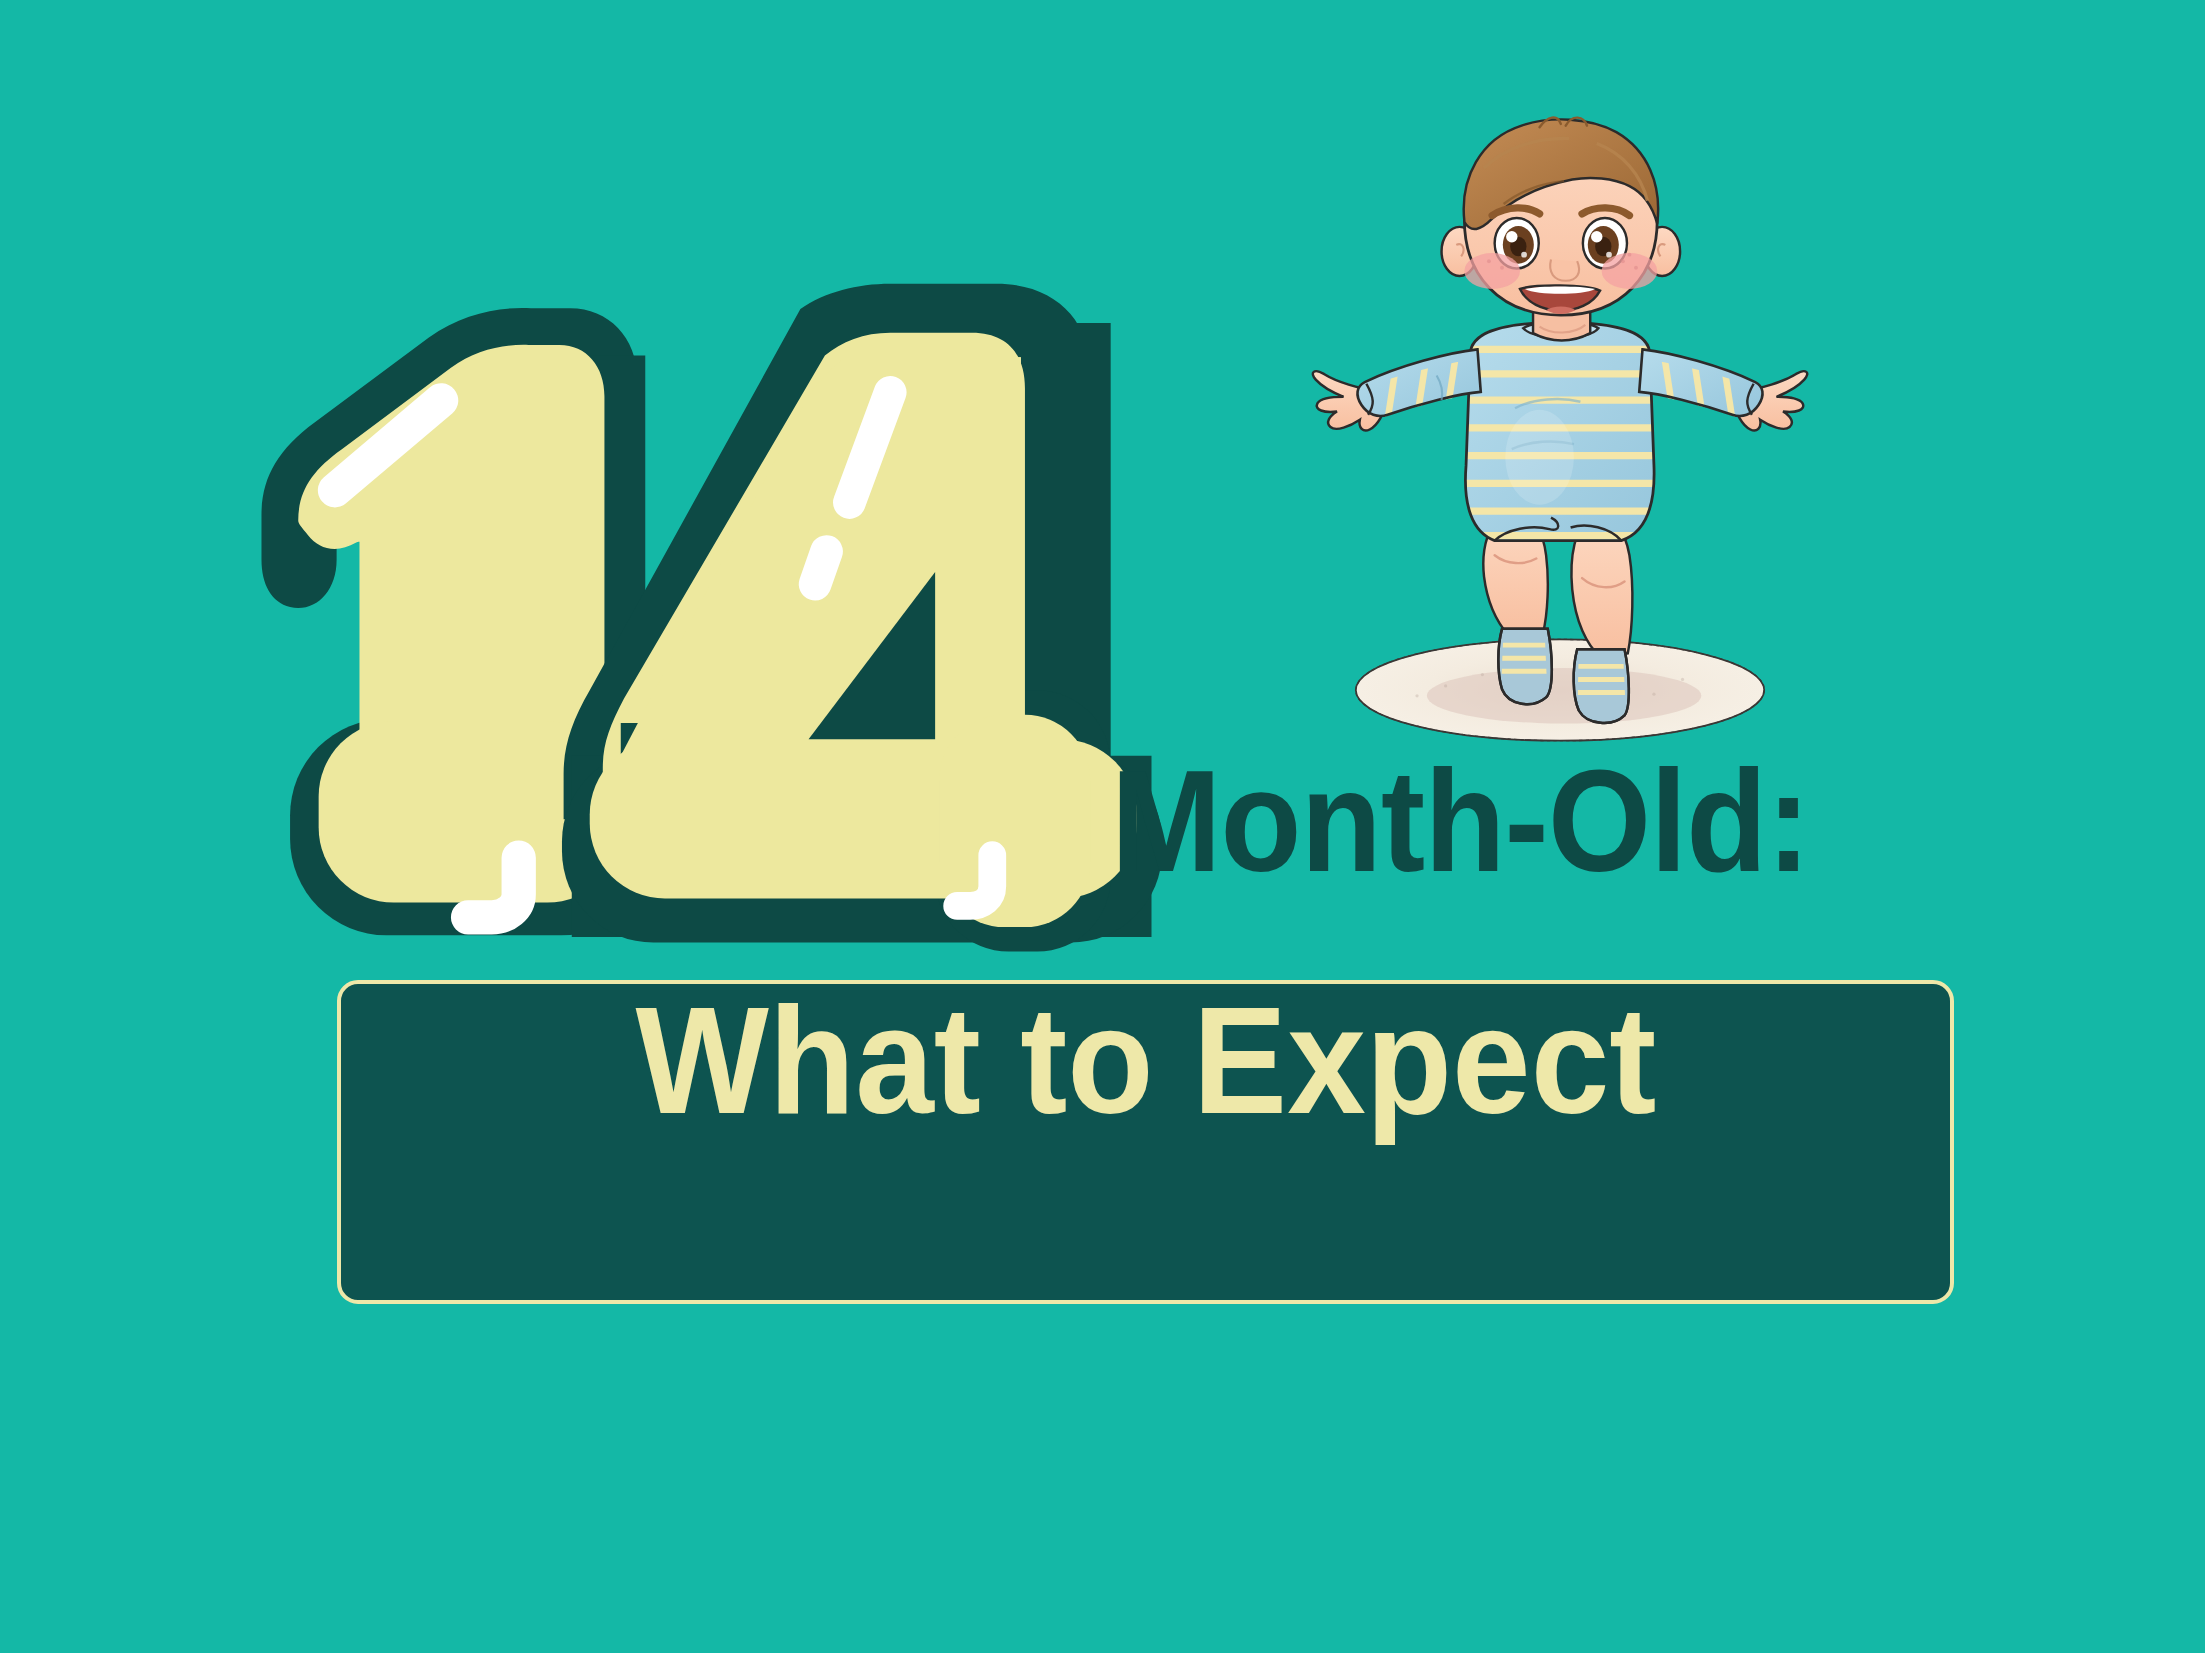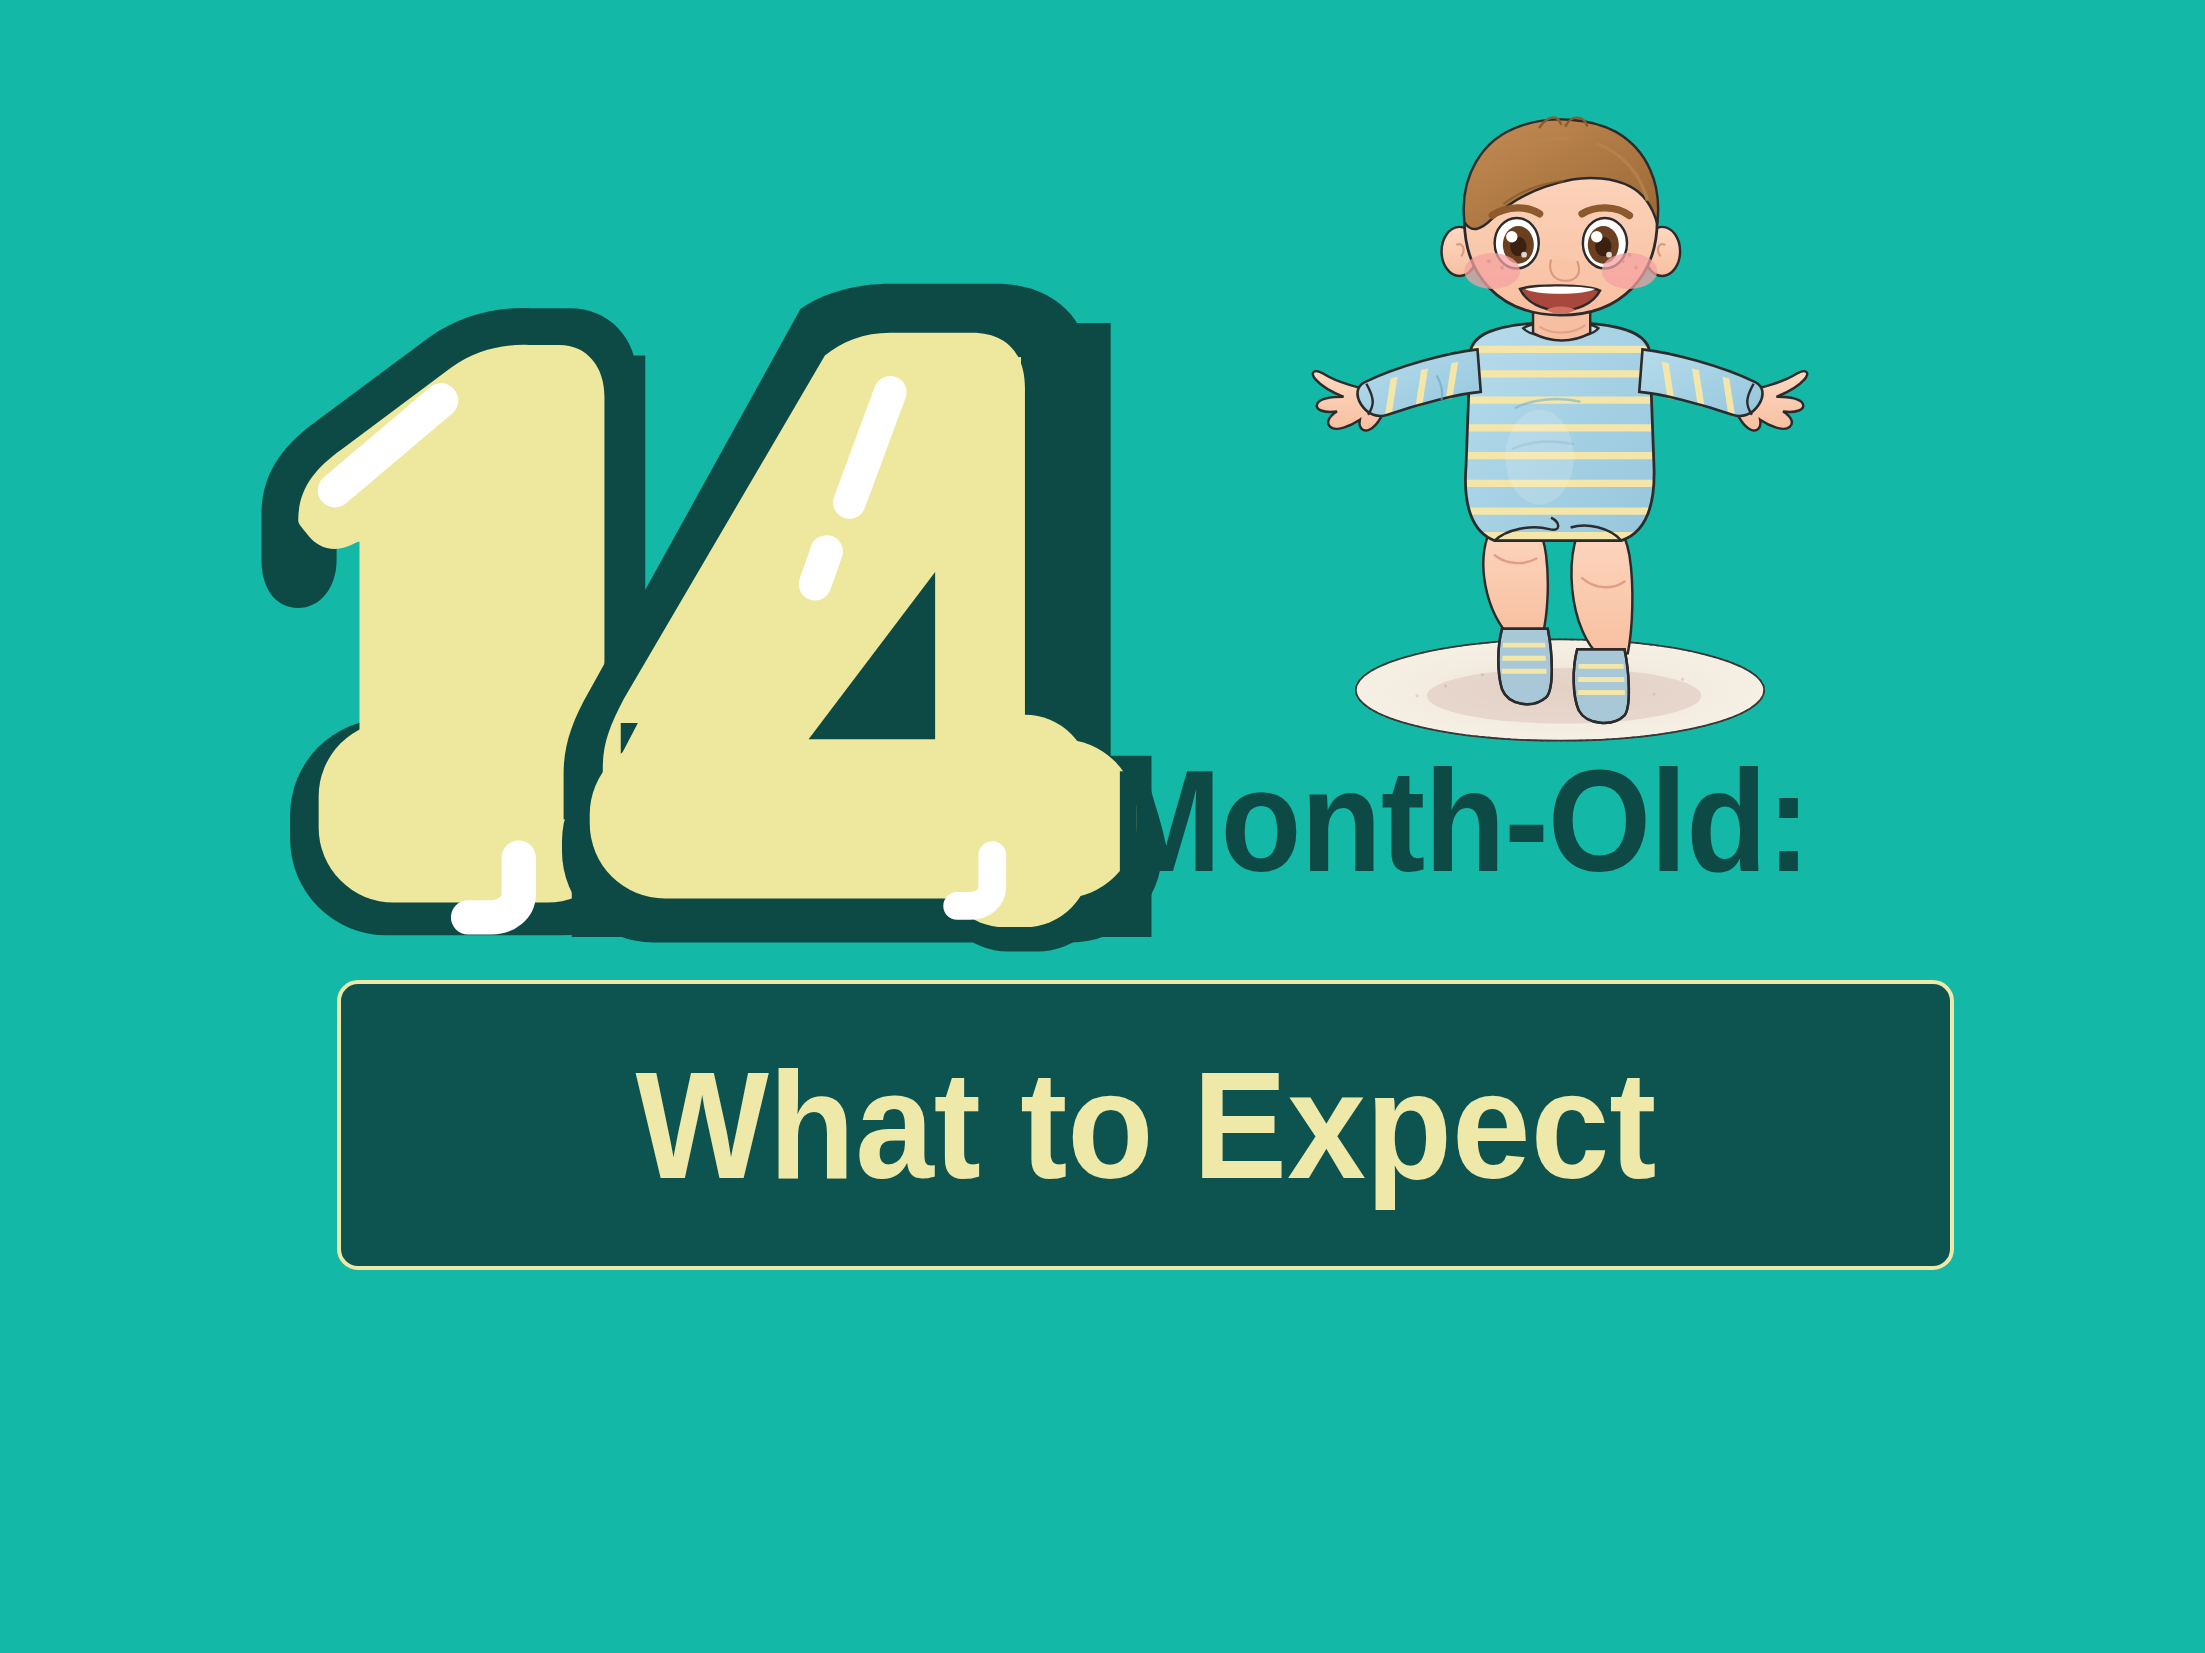--- a/index.html
+++ b/index.html
@@ -58,27 +58,27 @@
     transform: scaleX(0.92);
     transform-origin: left top;
   }
 
   
   .banner {
     position: absolute;
     left: 337px;
     top: 980px;
     width: 1617px;
-    height: 290px;
+    height: 324px;
     background: #0d5450;
     border: 4.1px solid #eee8a9;
     border-radius: 21px;
     box-sizing: border-box;
     display: flex;
-    align-items: center;
+    align-items: flex-start;
     justify-content: center;
   }
   .banner-text {
     color: #eee8a9;
     font-size: 152px;
     font-weight: bold;
     letter-spacing: 0px;
     line-height: 1;
     white-space: nowrap;
     transform: scaleX(0.93);

